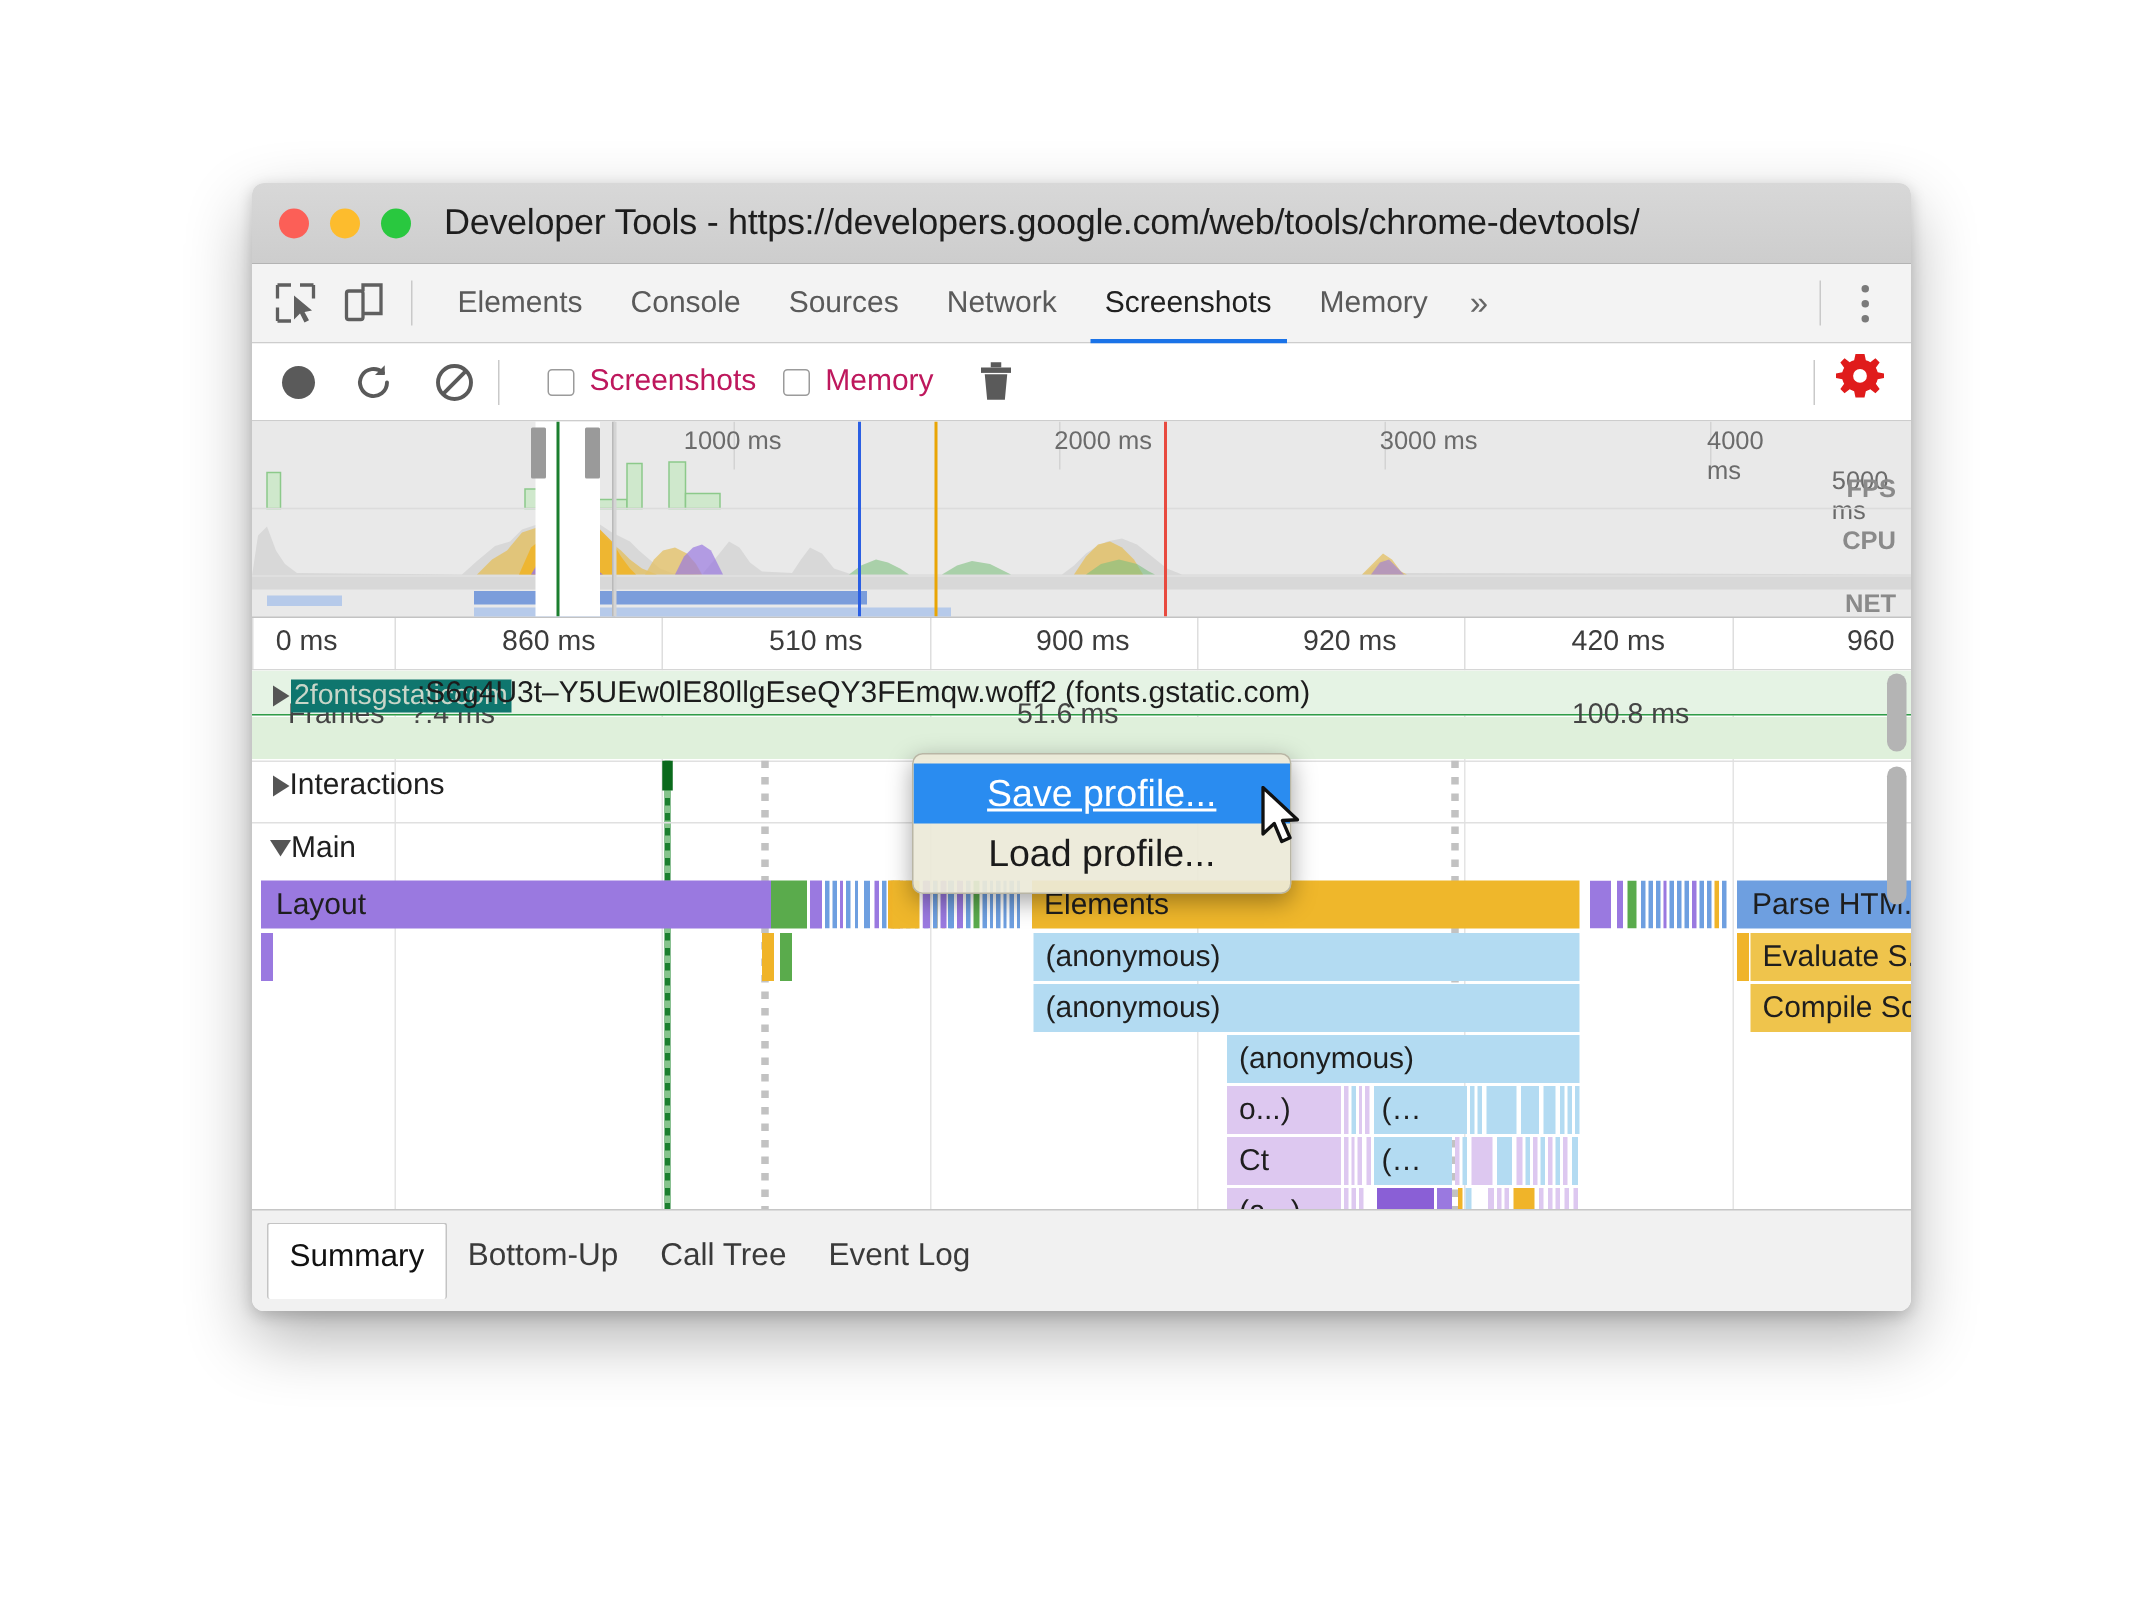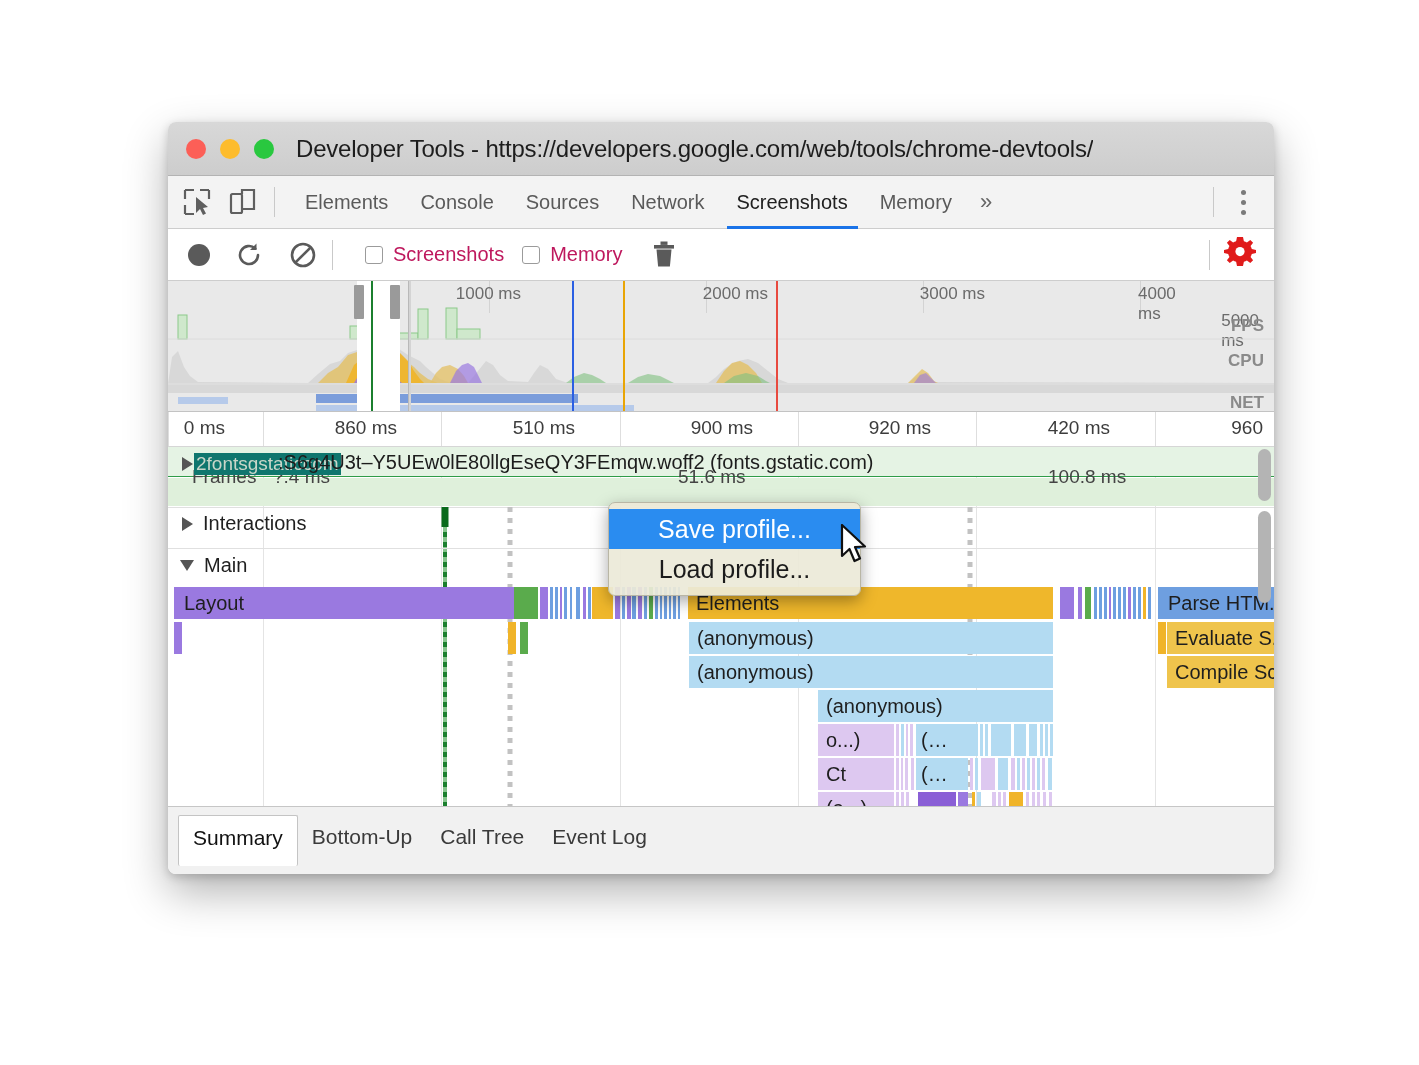--- a/index.html
+++ b/index.html
@@ -92,21 +92,21 @@
   .tl-tick { position:absolute; top:5px; font-size:19px; color:#3c3c3c; transform:translateX(-100%); padding-right:5px;}
   .tl-div { position:absolute; top:0; bottom:0; width:1px; background:#dedede;}
 
   
   .tracks { position:relative; height:379px; background:#fff; overflow:hidden; }
   .grid-line { position:absolute; top:0; bottom:0; width:1px; background:#e4e4e4;}
   .track-net { position:absolute; left:0; right:0; top:0; height:30px; background:#e5f3e4;
                border-bottom:1px solid #2f9c48; }
   .track-frames { position:absolute; left:0; right:0; top:31px; height:28px; background:#dff0db; }
   .frames-txt { position:absolute; font-size:19px; color:#444; top:2px;}
-  .row-hdr { position:absolute; left:0; display:flex; align-items:center; gap:10px;
+  .row-hdr { position:absolute; left:0; display:flex; align-items:center; 
              font-size:20px; color:#1f1f1f; z-index:6; }
   .tri { width:0;height:0; }
   .tri.right { border-left:11px solid #555; border-top:7px solid transparent; border-bottom:7px solid transparent;}
   .tri.down  { border-top:11px solid #555; border-left:7px solid transparent; border-right:7px solid transparent;}
   .hline { position:absolute; left:0; right:0; height:1px; background:#e0e0e0; }
 
   .bar { position:absolute; font-size:20px; color:#1e1e1e; height:32px; line-height:32px;
          white-space:nowrap; overflow:hidden; padding-left:8px; }
   .bar.hdr0 { padding-left:10px; }
 
@@ -121,21 +121,21 @@
 
   
   .ctx {
     position:absolute; z-index:40;
     background:#ece9d8eb; border:1px solid #b9b6a5; border-radius:7px;
     box-shadow: 0 5px 16px rgba(0,0,0,0.35);
     padding: 6px 0; overflow:hidden;
   }
   .ctx-item { font-size:25px; color:#1b1b1b; height:40px; line-height:40px;
               padding: 0 30px; white-space:nowrap; text-align:center; cursor:pointer;}
-  .ctx-item.sel { background:#2a8cf0; color:#fff; }
+  .ctx-item.sel { background:#2a8cf0; color:#fff;text-decoration:underline; }
   .cursor-arrow { position:absolute; z-index:45; }
 
   
   .vscroll { position:absolute; right:3px; width:13px; border-radius:7px; background:#b4b4b4; z-index:20;}
 
   
   .bottom-bar {
     position:absolute; left:0; right:0; bottom:0; height:68px;
     background:#f1f1f1; border-top:1px solid #c6c6c6;
     display:flex; align-items:flex-start; padding-left:10px;

